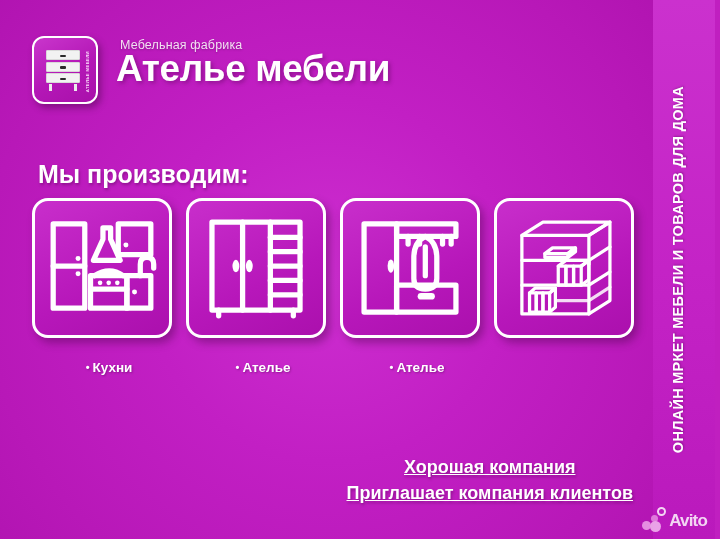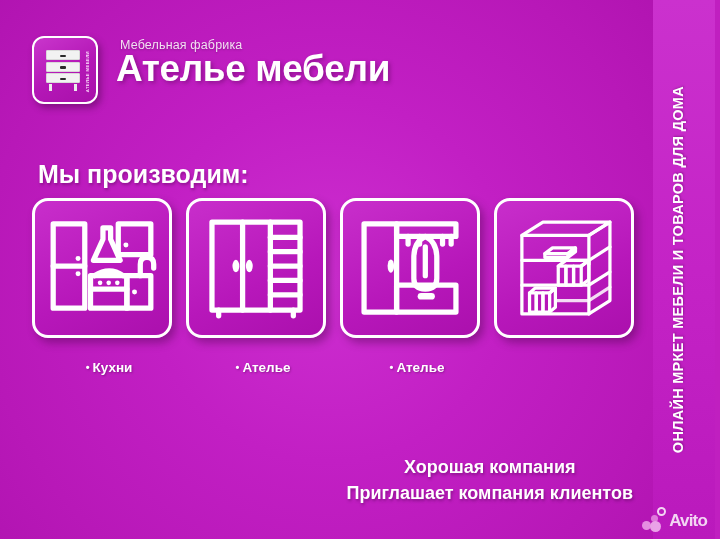--- a/index.html
+++ b/index.html
@@ -96,20 +96,21 @@
     text-shadow:1px 1px 2px rgba(70,0,70,.40);
   }
   .label .dot { font-size:11px; margin-right:3px; vertical-align:1.5px; }
 
   
   .tagline {
     position:absolute; right:82px; top:455px;
     text-align:center;
     font-size:18px; font-weight:bold; color:#ffffff; line-height:1.42;
     text-shadow:1px 2px 3px rgba(70,0,70,.42);
+    text-decoration:underline;
   }
 
   
   .sidebar {
     position:absolute; right:0; top:0; width:62px; height:539px;
     background:linear-gradient(180deg,#cb31ce 0%,#c423c6 50%,#ba19bc 100%);
   }
   .sidebar .strip-inner {
     position:absolute; left:6px; top:0; width:38px; height:539px;
     display:flex; align-items:center; justify-content:center;

